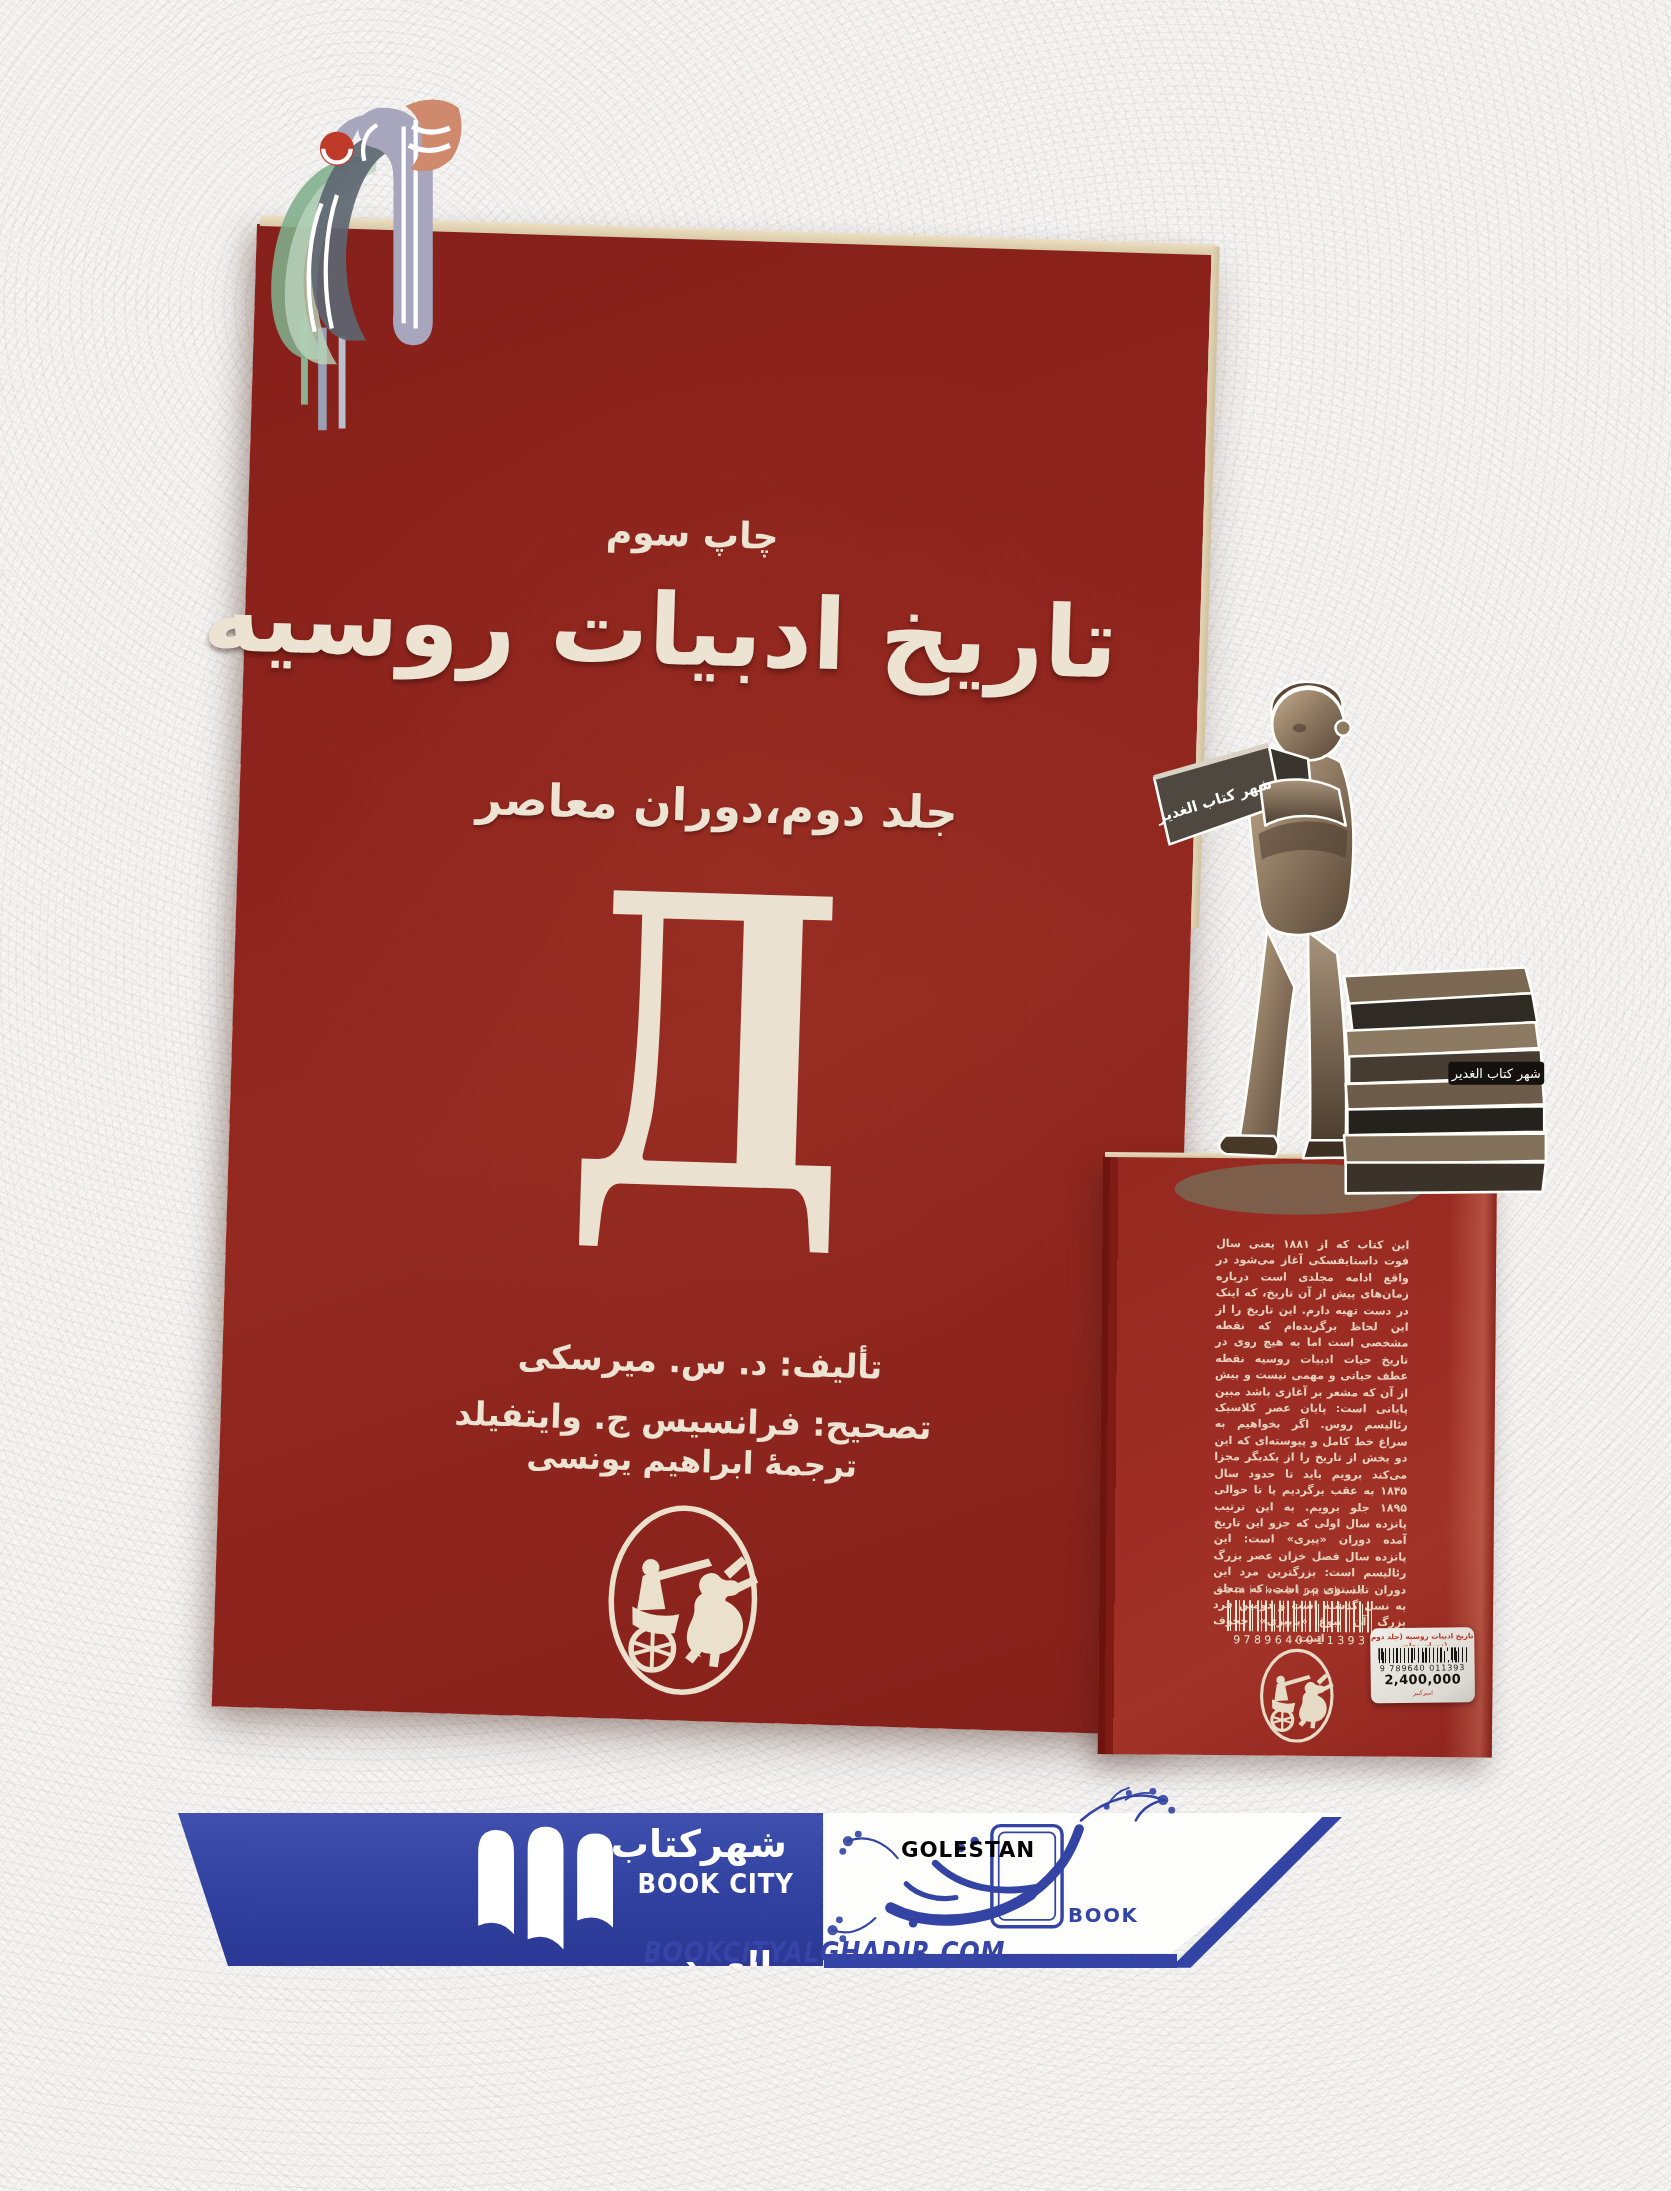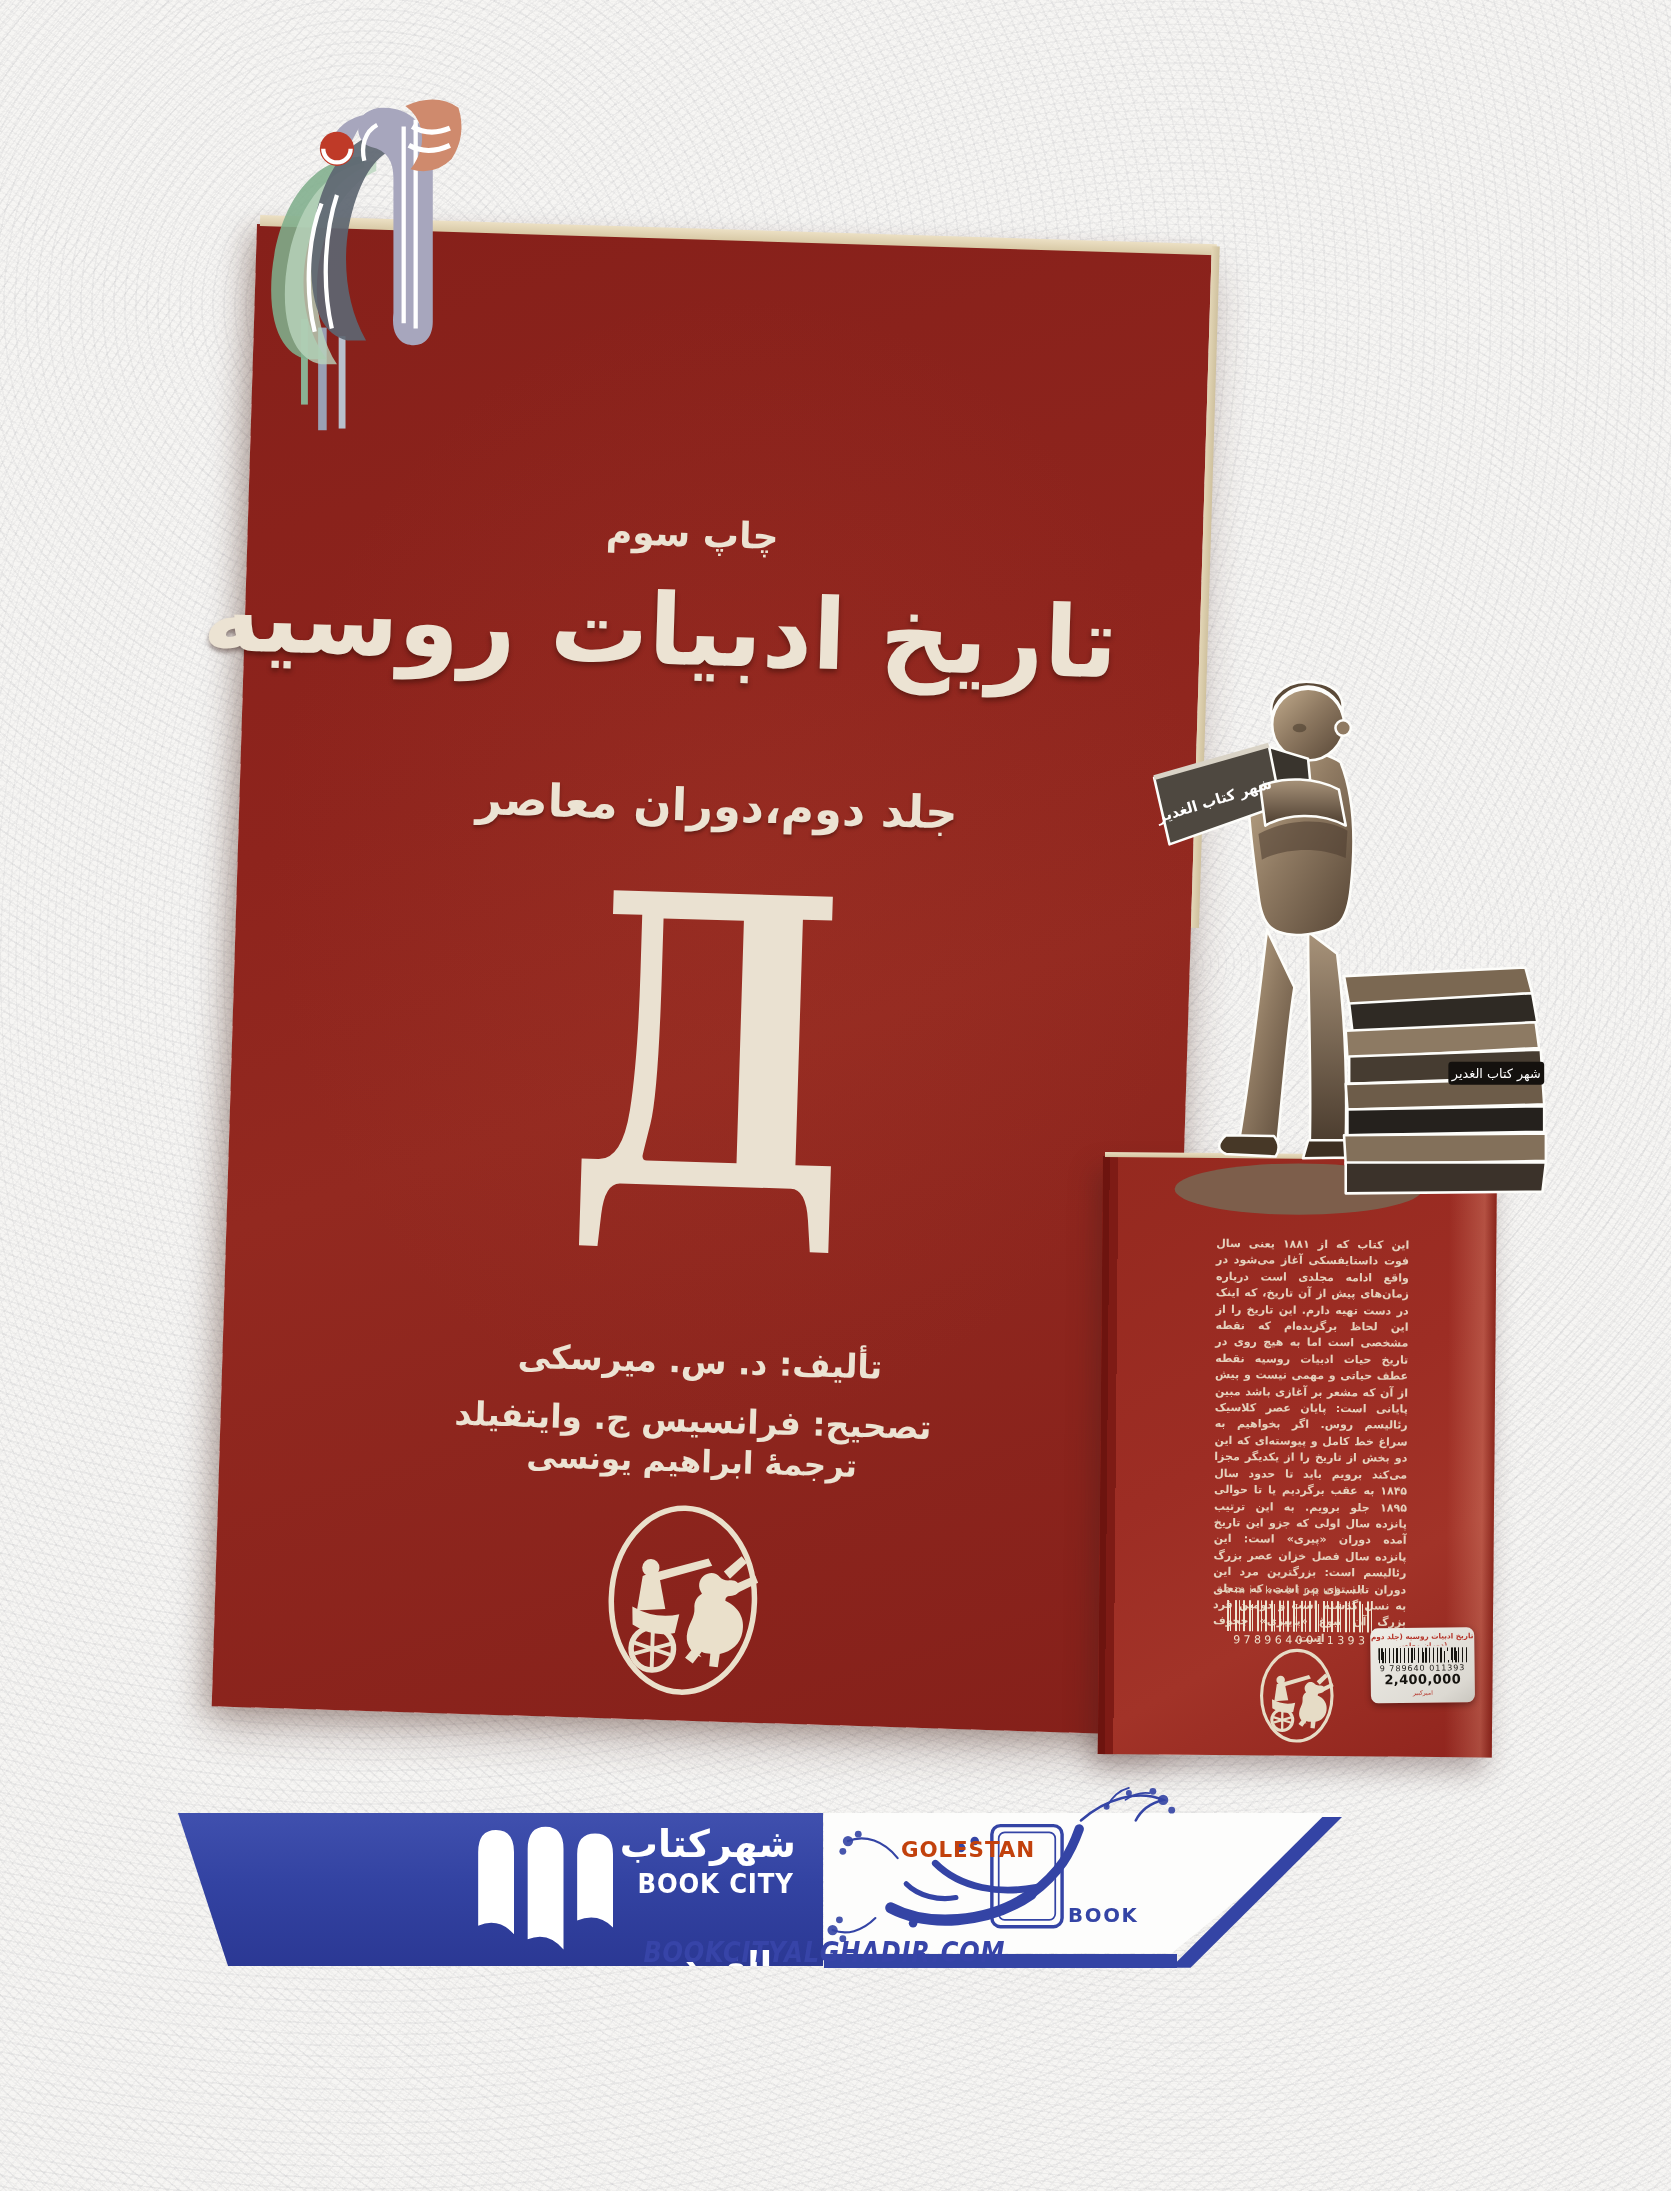--- a/index.html
+++ b/index.html
@@ -107,34 +107,34 @@
   .st-digits{text-align:center;font-size:8.1px;letter-spacing:0.9px;color:#26221e;}
   .st-price{text-align:center;font-size:13px;font-weight:bold;color:#15130f;letter-spacing:0.4px;line-height:13px;}
   .st-brand{text-align:center;font-size:6px;color:#b5342a;margin-top:3.4px;}
 
   
   .bc-box{
     position:absolute;left:178px;top:1813px;width:645px;height:153px;
     background:linear-gradient(#4050ae 0%,#3343a2 45%,#2b3894 100%);
     clip-path:polygon(0 0,645px 0,645px 153px,50px 153px);
   }
-  .bc-box .fa1{position:absolute;right:27px;top:8.6px;font-size:38px;font-weight:bold;color:#fff;direction:rtl;}
+  .bc-box .fa1{position:absolute;right:36px;top:8.6px;font-size:38px;font-weight:bold;color:#fff;direction:rtl;}
   .bc-box .en{position:absolute;right:29px;top:55px;font-size:26.5px;font-weight:bold;color:#fff;letter-spacing:0.9px;transform:scaleX(.92);transform-origin:right;}
   .bc-box .fa2{position:absolute;right:51px;top:87px;font-size:36px;font-weight:bold;color:#fff;direction:rtl;margin-top:44px;}
   .pages-icon{position:absolute;left:298px;top:12px;}
 
   .gl-box{
     position:absolute;left:824px;top:1813px;width:519px;height:140px;
     background:#fdfdfc;
     clip-path:polygon(0 0,519px 0,348px 140px,0 140px);
   }
   .gl-strip{position:absolute;left:824px;top:1954px;width:353px;height:13.7px;background:#3444a5;}
   .gl-stripe{position:absolute;left:1164px;top:1810px;width:184px;height:163px;pointer-events:none;}
   .gl-ornament{position:absolute;left:824px;top:1781px;width:531px;height:180px;pointer-events:none;overflow:visible;}
-  .gl-golestan{position:absolute;left:901px;top:1837px;font-size:21.4px;font-weight:bold;color:#c2410c;letter-spacing:0.9px;}
+  .gl-golestan{position:absolute;left:901px;top:1837px;font-size:21.4px;font-weight:bold;color:#000000;letter-spacing:0.9px;}
   .gl-ketab{position:absolute;left:1068px;top:1904px;font-size:19.7px;font-weight:bold;color:#3444a5;letter-spacing:1.7px;}
 
   .urls{position:absolute;left:0;width:1649px;text-align:center;color:#3744a8;font-weight:bold;}
   .url1{top:1998px;font-size:42px;}
   .url2{top:1936px;font-size:28px;font-style:italic;}
   .urls span{display:inline-block;transform:scaleX(.86);letter-spacing:0.9px;}
 
   
   .statue{position:absolute;left:1140px;top:675px;width:497px;height:556px;}
   .bird{position:absolute;left:236px;top:75px;width:231px;height:364px;}

